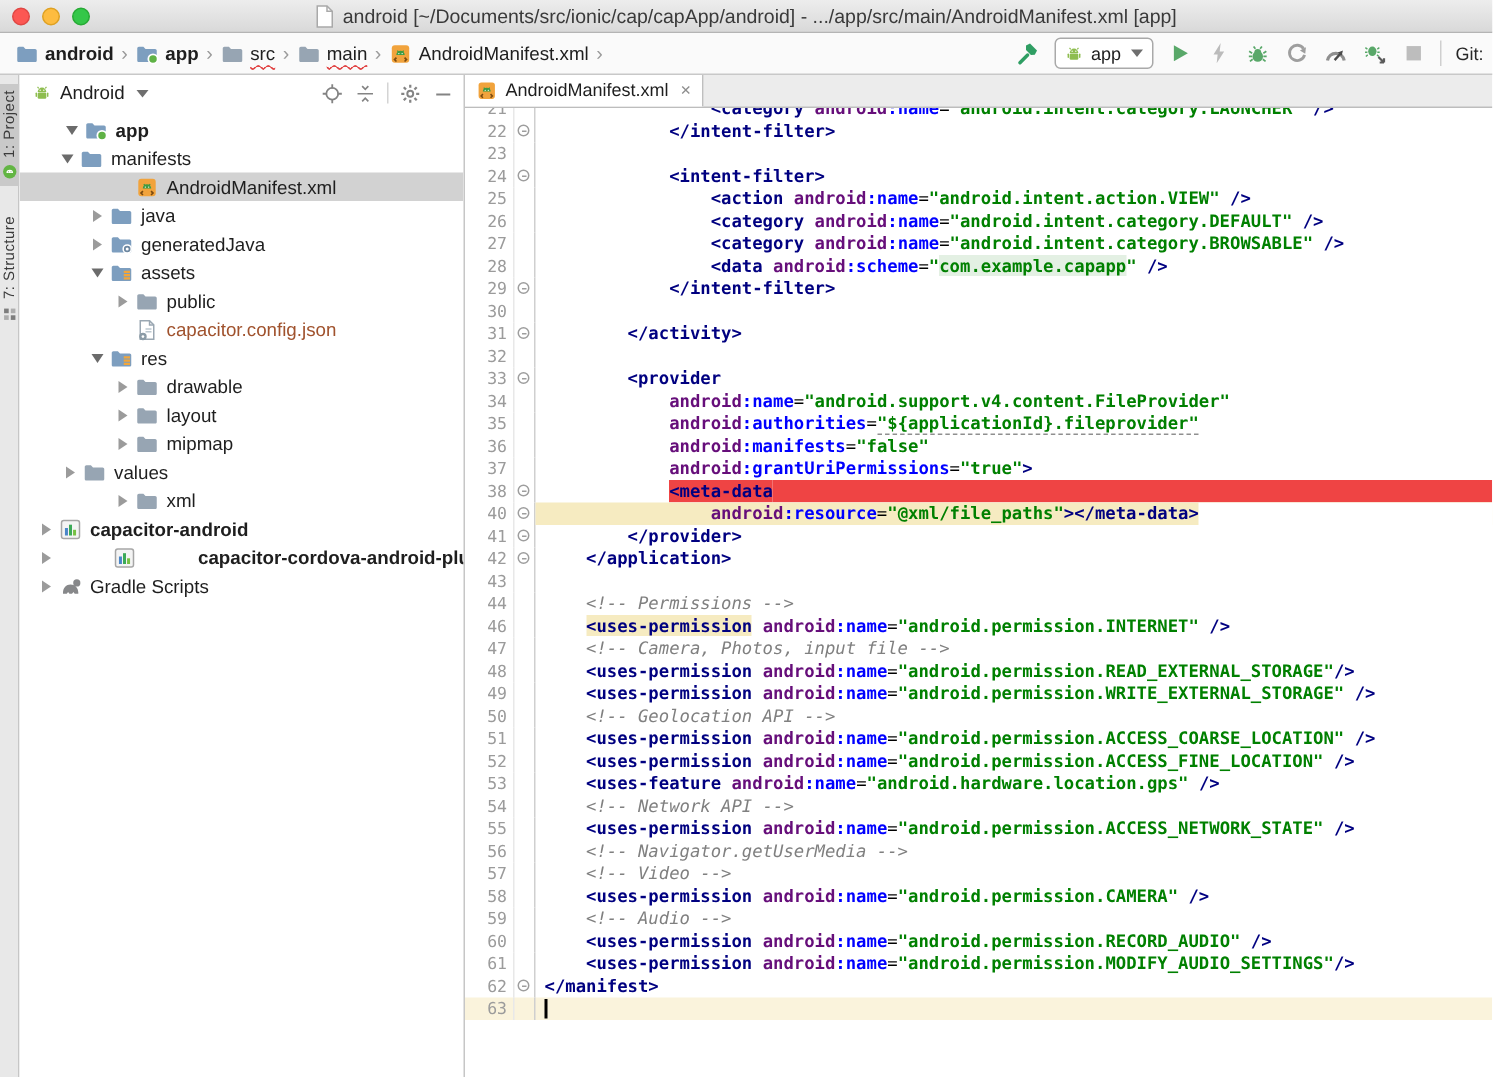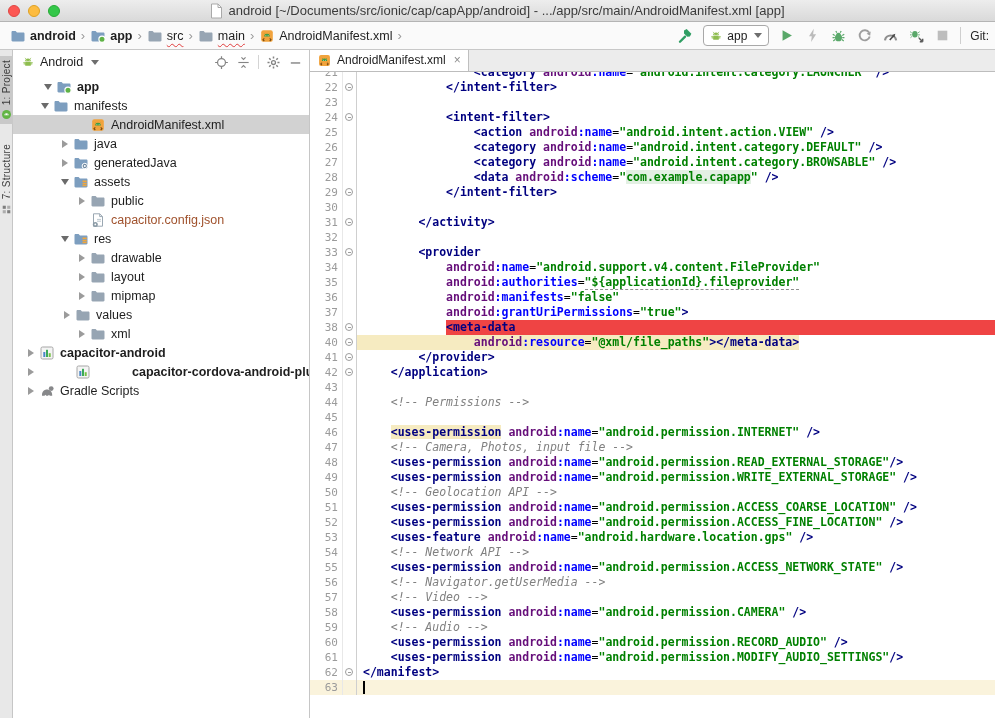--- a/index.html
+++ b/index.html
@@ -425,21 +425,21 @@
           </div>
           <div class="trow" style="padding-left: 63px;">
             <span class="arr right"></span>
             <span class="ico16">
               <svg viewBox="0 0 16 16">
                 <path d="M1.5 4.2c0-.6.5-1.1 1.1-1.1h3l1.4 1.5h6.4c.6 0 1.1.5 1.1 1.1v6.6c0 .6-.5 1.1-1.1 1.1H2.6c-.6 0-1.1-.5-1.1-1.1z" fill="#97A5B3"></path>
               </svg>
             </span>
             <span class="tlbl">mipmap</span>
           </div>
-          <div class="trow" style="padding-left: 48px;">
+          <div class="trow" style="padding-left: 28px;">
             <span class="arr right"></span>
             <span class="ico16">
               <svg viewBox="0 0 16 16">
                 <path d="M1.5 4.2c0-.6.5-1.1 1.1-1.1h3l1.4 1.5h6.4c.6 0 1.1.5 1.1 1.1v6.6c0 .6-.5 1.1-1.1 1.1H2.6c-.6 0-1.1-.5-1.1-1.1z" fill="#97A5B3"></path>
               </svg>
             </span>
             <span class="tlbl">values</span>
           </div>
           <div class="trow" style="padding-left: 63px;">
             <span class="arr right"></span>
@@ -772,31 +772,20 @@
                 <span class="fold-col"></span>
               </div>
               <div class="code">
                 <span class="ind">    </span>
                 <span class="body"><span class="s-c">&lt;!-- Permissions --&gt;</span></span>
                 <span class="fill"></span>
               </div>
             </div>
             <div class="cl">
               <div class="gut">
-                <span class="num">45</span>
-                <span class="fold-col"></span>
-              </div>
-              <div class="code">
-                <span class="ind"></span>
-                <span class="body"></span>
-                <span class="fill"></span>
-              </div>
-            </div>
-            <div class="cl">
-              <div class="gut">
                 <span class="num">46</span>
                 <span class="fold-col"></span>
               </div>
               <div class="code">
                 <span class="ind">    </span>
                 <span class="body"><span class="s-w">&lt;uses-permission</span><span class="s-p"> </span><span class="s-ns">android</span><span class="s-an">:name</span><span class="s-p">=</span><span class="s-v">"android.permission.INTERNET"</span><span class="s-t"> /&gt;</span></span>
                 <span class="fill"></span>
               </div>
             </div>
             <div class="cl">

